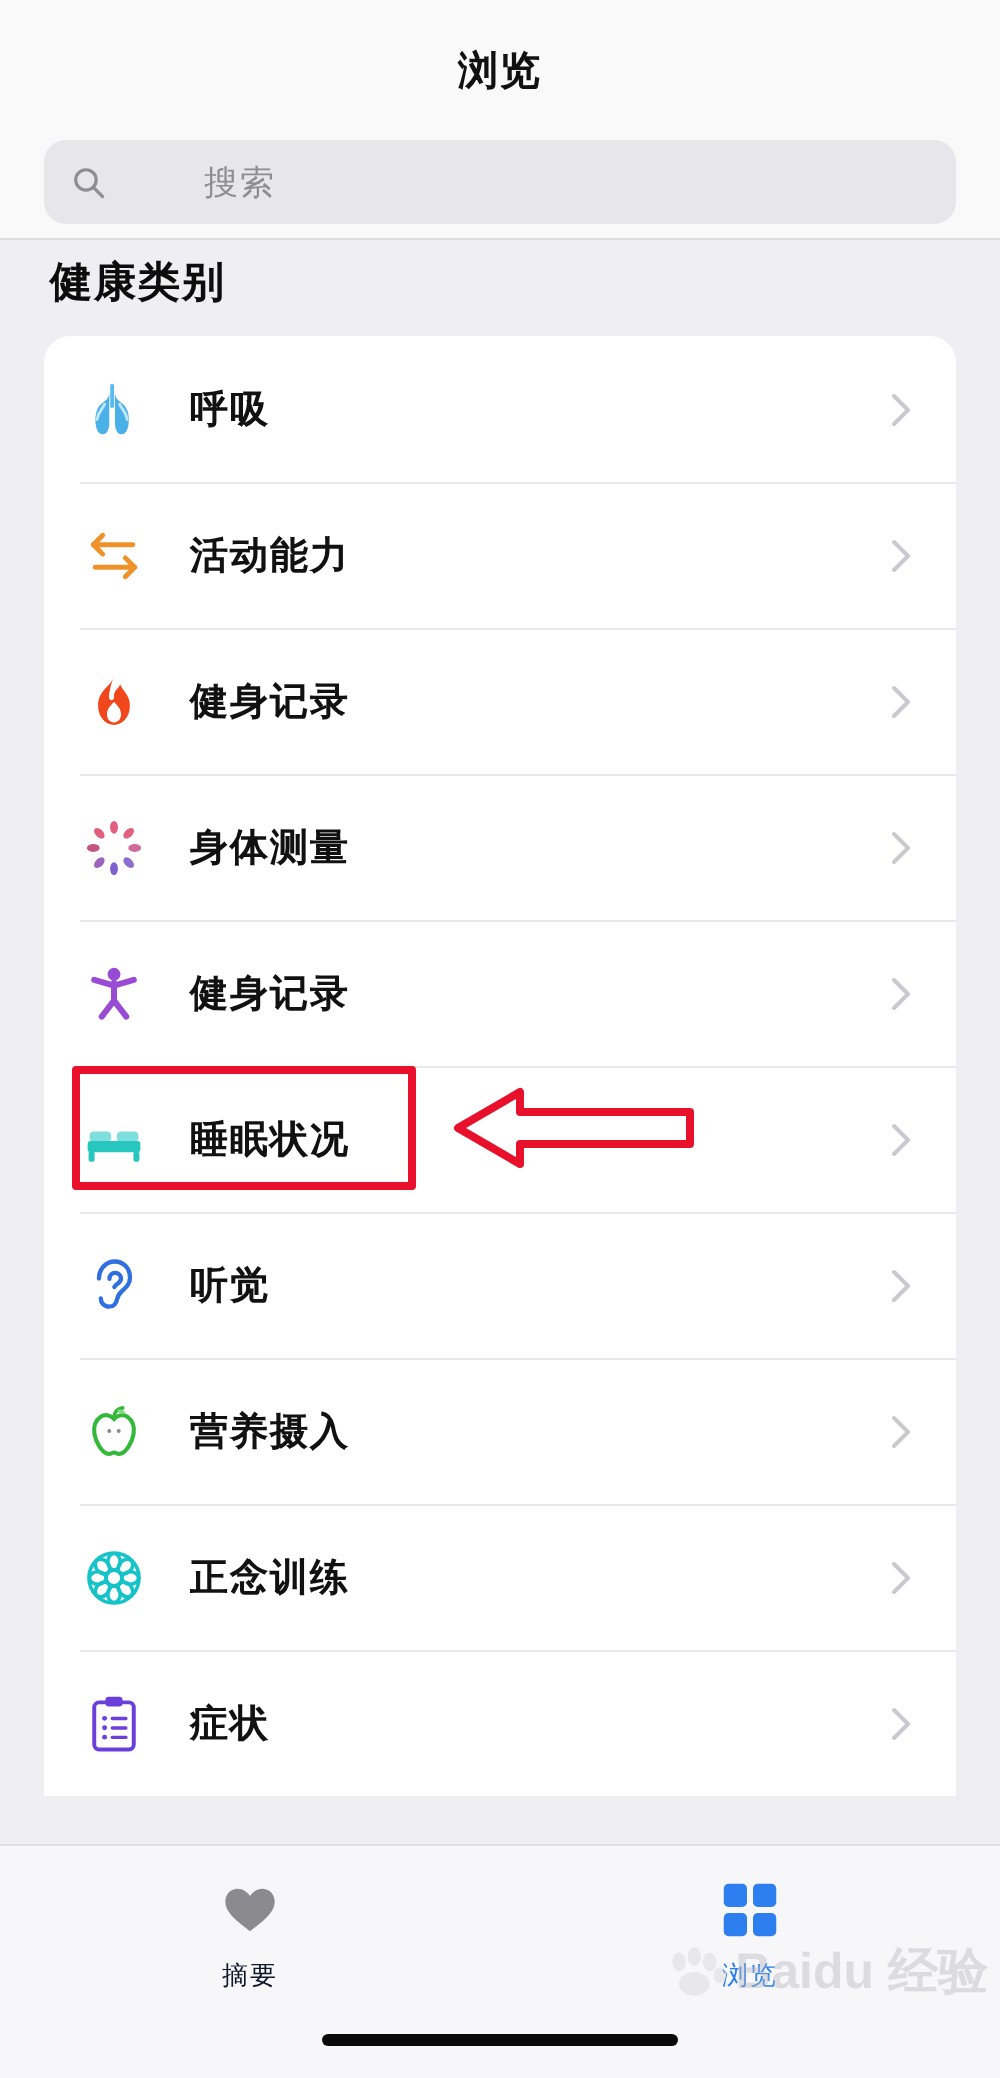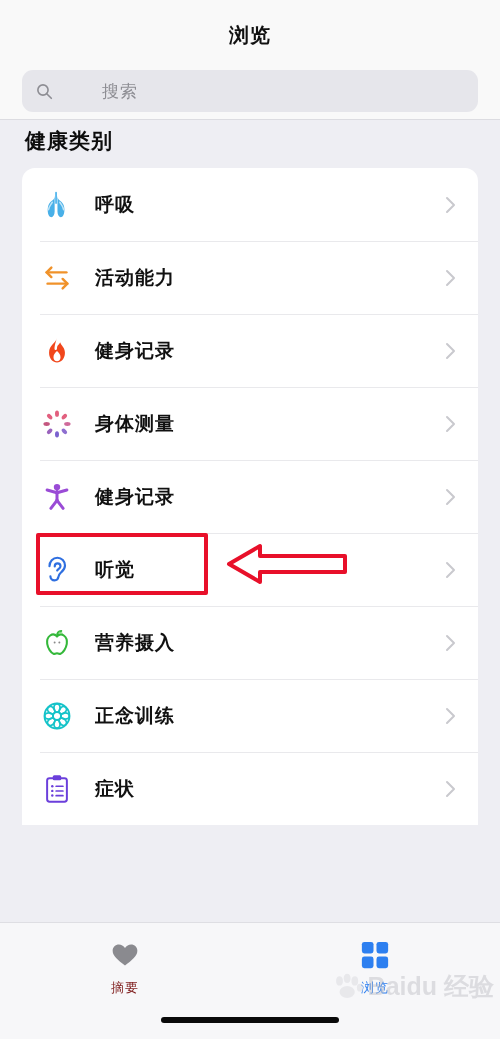--- a/index.html
+++ b/index.html
@@ -82,21 +82,21 @@
     background:#f7f7f9;
     border-top:1px solid #dedee3;
     display:flex; z-index:20;
   }
   .tab {
     flex:1; display:flex; flex-direction:column;
     align-items:center; justify-content:flex-start; padding-top:14px;
   }
   .tab-icon { height:36px; display:flex; align-items:center; justify-content:center; }
   .tab-label { font-size:13px; margin-top:6px; letter-spacing:1px; }
-  .tab-summary .tab-label { color:#7f1d1d; }
+  .tab-summary .tab-label { color:#0f172a; }
   .tab-browse .tab-label { color:#2d7ff0; }
   .home-indicator {
     position:absolute; left:50%; transform:translateX(-50%);
     bottom:16px; width:178px; height:6px;
     background:#0a0a0a; border-radius:3px;
   }
 
   
   .watermark {
     position:absolute; right:6px; bottom:40px;
@@ -222,20 +222,37 @@
       </svg>
     </span>
     <span class="row-label">健身记录</span>
     <span class="chev">
       <svg viewBox="0 0 11 18" width="11" height="18">
           <polyline points="2,2 9,9 2,16" fill="none" stroke="#c9c9ce" stroke-width="2" stroke-linecap="round" stroke-linejoin="round"></polyline>
         </svg>
     </span>
   </div>
 
+  <div class="row">
+    <span class="row-icon">
+      <svg viewBox="0 0 34 34" width="32" height="32">
+        <rect x="4" y="12.5" width="11.5" height="5.5" rx="2.2" fill="#7fdfdc"></rect>
+        <rect x="18.5" y="12.5" width="11.5" height="5.5" rx="2.2" fill="#7fdfdc"></rect>
+        <rect x="3" y="17.5" width="28" height="6" rx="1.6" fill="#27c7c0"></rect>
+        <rect x="3.5" y="23" width="3.2" height="5.5" rx="1.2" fill="#27c7c0"></rect>
+        <rect x="27.3" y="23" width="3.2" height="5.5" rx="1.2" fill="#27c7c0"></rect>
+      </svg>
+    </span>
+    <span class="row-label">睡眠状况</span>
+    <span class="chev">
+      <svg viewBox="0 0 11 18" width="11" height="18">
+          <polyline points="2,2 9,9 2,16" fill="none" stroke="#c9c9ce" stroke-width="2" stroke-linecap="round" stroke-linejoin="round"></polyline>
+        </svg>
+    </span>
+  </div>
 
   <div class="row">
     <span class="row-icon">
       <svg viewBox="0 0 34 34" width="32" height="32">
         <path d="M9 13c0-5 3.6-9 8.4-9C22 4 25.5 7.6 25.5 12.3c0 4-2.4 5.6-4.3 7.4-1.6 1.5-2.3 2.6-2.6 4.4-.35 2-1.7 3.9-4.2 3.9-2.6 0-4.4-2-4.4-4.4" fill="none" stroke="#2f6fe0" stroke-width="2.3" stroke-linecap="round"></path>
         <path d="M14.6 13.2c0-1.8 1.3-3.2 3-3.2 1.8 0 3.1 1.4 3.1 3.1 0 2.3-2.6 2.6-3.5 4.4" fill="none" stroke="#2f6fe0" stroke-width="2.3" stroke-linecap="round"></path>
       </svg>
     </span>
     <span class="row-label">听觉</span>
     <span class="chev">

